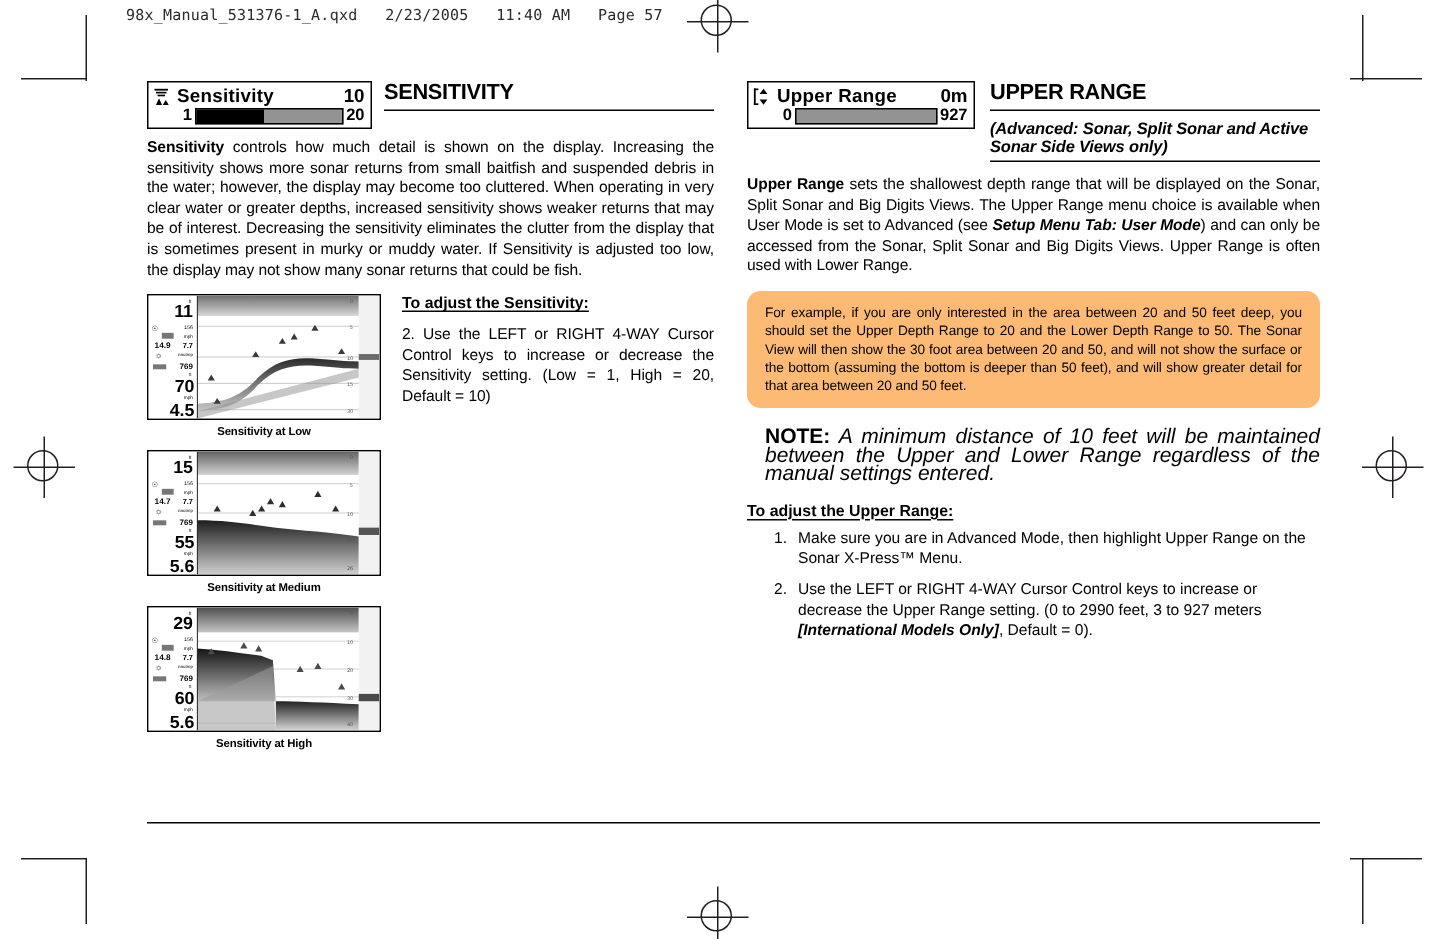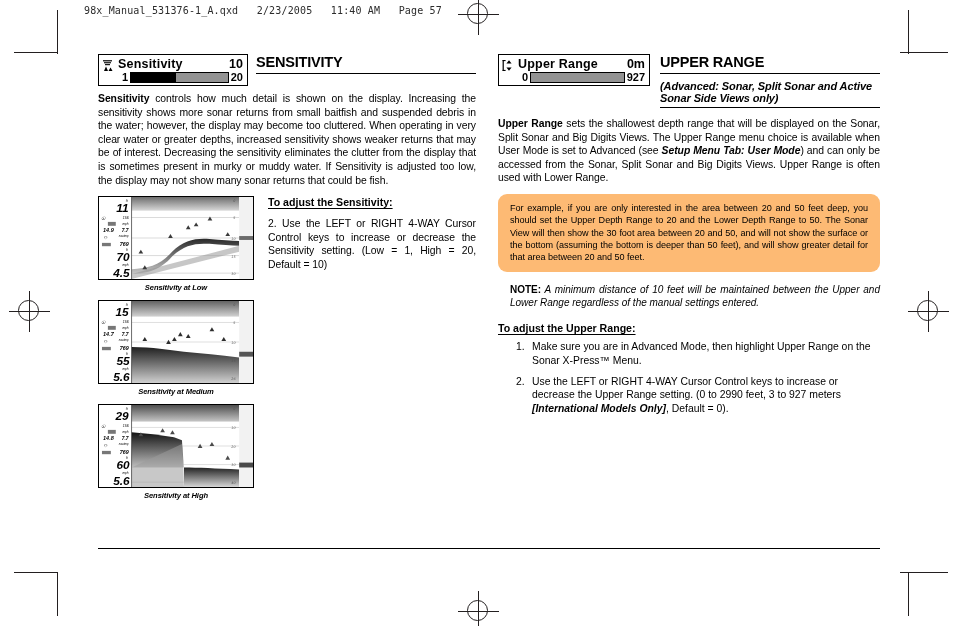--- a/index.html
+++ b/index.html
@@ -160,21 +160,21 @@
   }
   .callout p {
     font-size: 9.1px;
     line-height: 12.3px;
     text-align: justify;
     margin: 0;
     letter-spacing: -0.05px;
   }
 
   .note {
-    font-size: 10px;
+    font-size: 14px;
     line-height: 12.4px;
     font-style: italic;
     margin: 0 0 13px 0;
     padding-left: 12px;
     text-align: justify;
   }
   .note .b { font-style: normal; }
 
   .numlist { margin: 0; }
   .numlist .item {
@@ -252,21 +252,21 @@
       <div style="flex:1 1 auto; padding-left:8px;">
         <div class="sec-title">SENSITIVITY</div>
       </div>
     </div>
 
     <div style="margin-top:6px;">
       <p class="body"><span class="b">Sensitivity</span><span> controls how much detail is shown on the display. Increasing the sensitivity shows more sonar returns from small baitfish and suspended debris in the water; however, the display may become too cluttered. When operating in very clear water or greater depths, increased sensitivity shows weaker returns that may be of interest. Decreasing the sensitivity eliminates the clutter from the display that is sometimes present in murky or muddy water. If Sensitivity is adjusted too low, the display may not show many sonar returns that could be fish.</span></p>
     </div>
 
     <div style="display:flex; align-items:flex-start; margin-top:2px;">
-      <div style="flex:none; width:158px;font-style:italic;">
+      <div style="flex:none; width:158px;">
 
         <div class="shot-wrap">
           <div class="shot">
             <svg viewBox="0 0 156 84" preserveAspectRatio="none">
               <defs>
                 <linearGradient id="surf1" x1="0" y1="0" x2="0" y2="1">
                   <stop offset="0%" stop-color="#6e6e6e"></stop>
                     <stop offset="100%" stop-color="#d8d8d8"></stop>
                 </linearGradient>
                 <linearGradient id="bot1" x1="0" y1="0" x2="0" y2="1">

